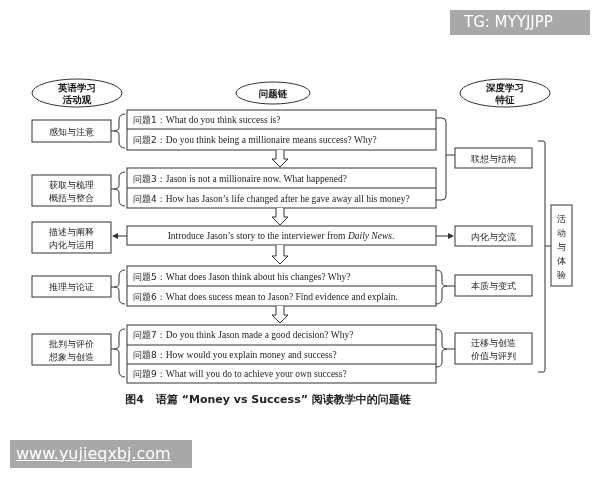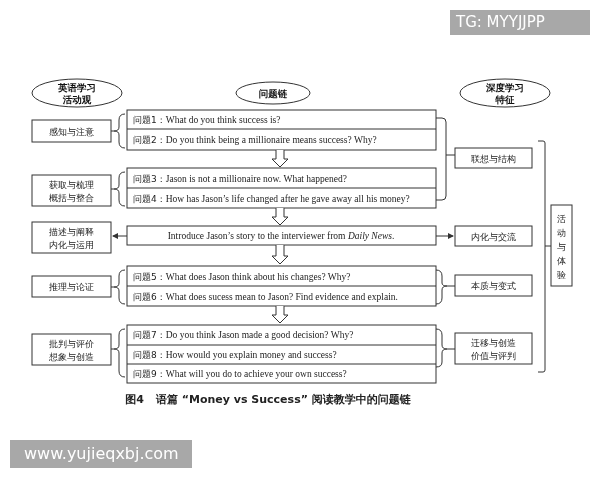--- a/index.html
+++ b/index.html
@@ -4,22 +4,22 @@
 <style>
   html, body { margin:0; padding:0; background:#ffffff; }
   body { width:600px; height:480px; position:relative; overflow:hidden; font-family:"DejaVu Serif", serif; }
   #diagram { position:absolute; left:0; top:0; }
   .qtext { font-family:"Liberation Serif", "DejaVu Serif", serif; font-size:9.5px; fill:#222; }
   .cn { font-family:"DejaVu Sans", sans-serif; font-size:9px; fill:#222; }
   .cn-head { font-family:"DejaVu Sans", sans-serif; font-size:9.5px; font-weight:bold; fill:#111; }
   .caption { position:absolute; left:0; width:536px; top:392px; text-align:center; font-family:"DejaVu Sans", sans-serif; font-size:11px; font-weight:bold; color:#222; }
   .caption .fig { margin-right:12px; }
   .watermark { position:absolute; background:#a8a8a8; color:#ffffff; font-family:"DejaVu Sans", sans-serif; }
-  .wm-top { left:450px; top:10px; width:140px; height:25px; line-height:25px; font-size:15px; padding-left:6px; box-sizing:border-box; }
-  .wm-bottom { left:10px; top:440px; width:182px; height:28px; line-height:28px; font-size:16px; padding-left:14px; box-sizing:border-box; }
+  .wm-top { left:450px; top:10px; width:140px; height:25px; line-height:25px; font-size:15px; padding-left:14px; box-sizing:border-box; }
+  .wm-bottom { left:10px; top:440px; width:182px; height:28px; line-height:28px; font-size:16px; padding-left:6px; box-sizing:border-box;text-decoration:underline; }
 </style>
 </head>
 <body>
 
 <svg id="diagram" width="600" height="480" viewBox="0 0 600 480" xmlns="http://www.w3.org/2000/svg">
   <defs>
     <marker id="arrowhead" markerWidth="6" markerHeight="6" refX="5" refY="3" orient="auto">
       <path d="M0,0 L6,3 L0,6 Z" fill="#333"></path>
     </marker>
   </defs>

